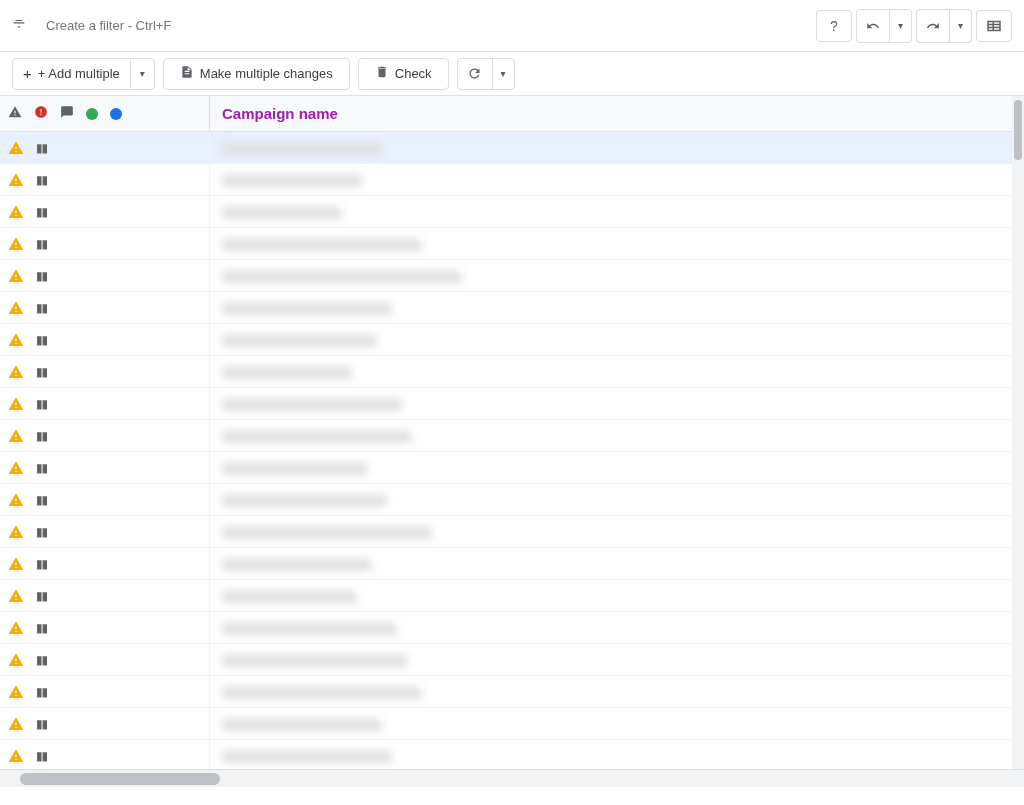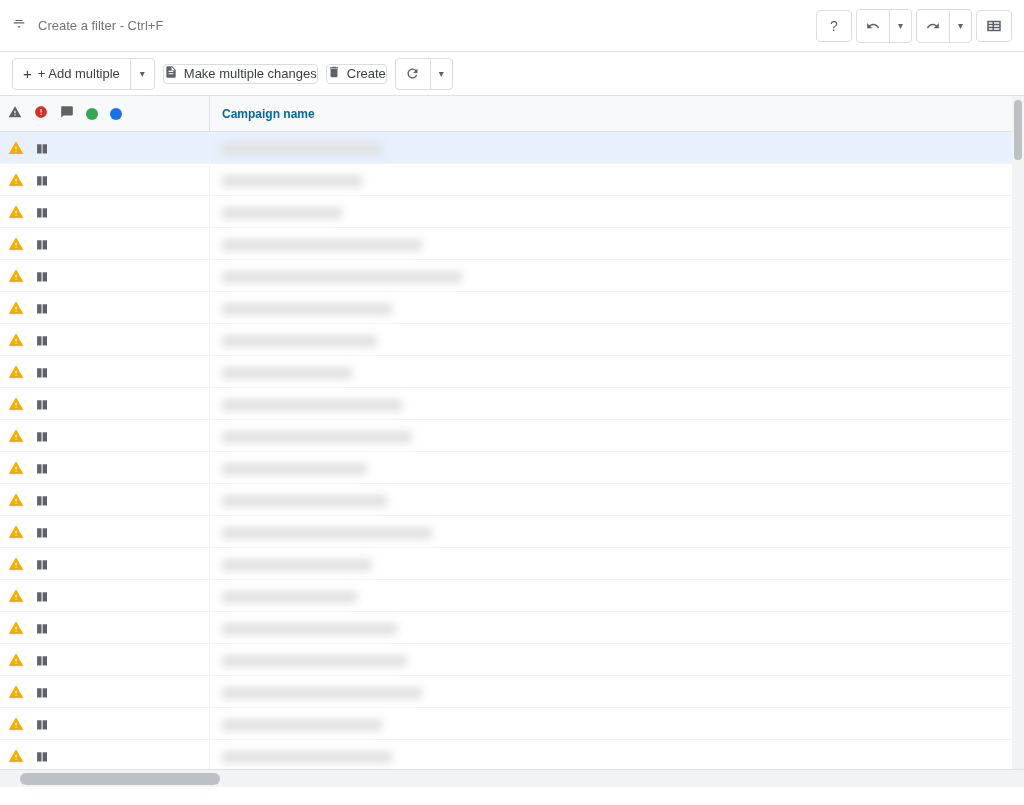--- a/index.html
+++ b/index.html
@@ -21,20 +21,21 @@
       margin-right: 4px;
     }
     .filter-input {
       flex: 1;
       border: none;
       outline: none;
       font-size: 13px;
       color: #0369a1;
       background: transparent;
       cursor: pointer;
+      margin-left: 8px;
     }
     .filter-right-icons {
       display: flex;
       align-items: center;
       gap: 4px;
     }
     .icon-btn {
       display: flex;
       align-items: center;
       justify-content: center;
@@ -79,22 +80,22 @@
       height: 44px;
       background: #fff;
       border-bottom: 1px solid #e0e0e0;
       padding: 0 12px;
       gap: 8px;
     }
     .toolbar-btn {
       display: flex;
       align-items: center;
       gap: 6px;
-      height: 20px;
-      padding: 0 0;
+      height: 32px;
+      padding: 0 16px;
       border: 1px solid #dadce0;
       border-radius: 4px;
       background: #fff;
       cursor: pointer;
       font-size: 13px;
       color: #3c4043;
       white-space: nowrap;
     }
     .toolbar-btn-split {
       display: flex;
@@ -173,22 +174,22 @@
       width: 210px;
       min-width: 210px;
       padding: 0 8px;
       gap: 12px;
       border-right: 1px solid #e0e0e0;
       height: 100%;
     }
     .col-name {
       flex: 1;
       padding: 0 12px;
-      font-size: 12px;
-      color: #0369a1;
+      font-size: 15px;
+      color: #a21caf;
       font-weight: 600;
     }
     .header-icon {
       font-size: 14px;
       cursor: pointer;
     }
 
     
     .table-body {
       overflow-y: auto;
@@ -336,21 +337,21 @@
       </span>
       <span>Make multiple changes</span>
     </div>
 
     <div class="toolbar-btn">
       <span>
         <svg width="14" height="14" viewBox="0 0 24 24" fill="#5f6368">
             <path d="M6 19c0 1.1.9 2 2 2h8c1.1 0 2-.9 2-2V7H6v12zM19 4h-3.5l-1-1h-5l-1 1H5v2h14V4z"></path>
           </svg>
       </span>
-      <span>Create</span>
+      <span>Check</span>
     </div>
 
 
     <div class="toolbar-refresh-split">
       <div class="main">
         <svg width="15" height="15" viewBox="0 0 24 24" fill="#5f6368">
             <path d="M17.65 6.35C16.2 4.9 14.21 4 12 4c-4.42 0-7.99 3.58-7.99 8s3.57 8 7.99 8c3.73 0 6.84-2.55 7.73-6h-2.08c-.82 2.33-3.04 4-5.65 4-3.31 0-6-2.69-6-6s2.69-6 6-6c1.66 0 3.14.69 4.22 1.78L13 11h7V4l-2.35 2.35z"></path>
           </svg>
       </div>
       <div class="arrow">▾</div>

